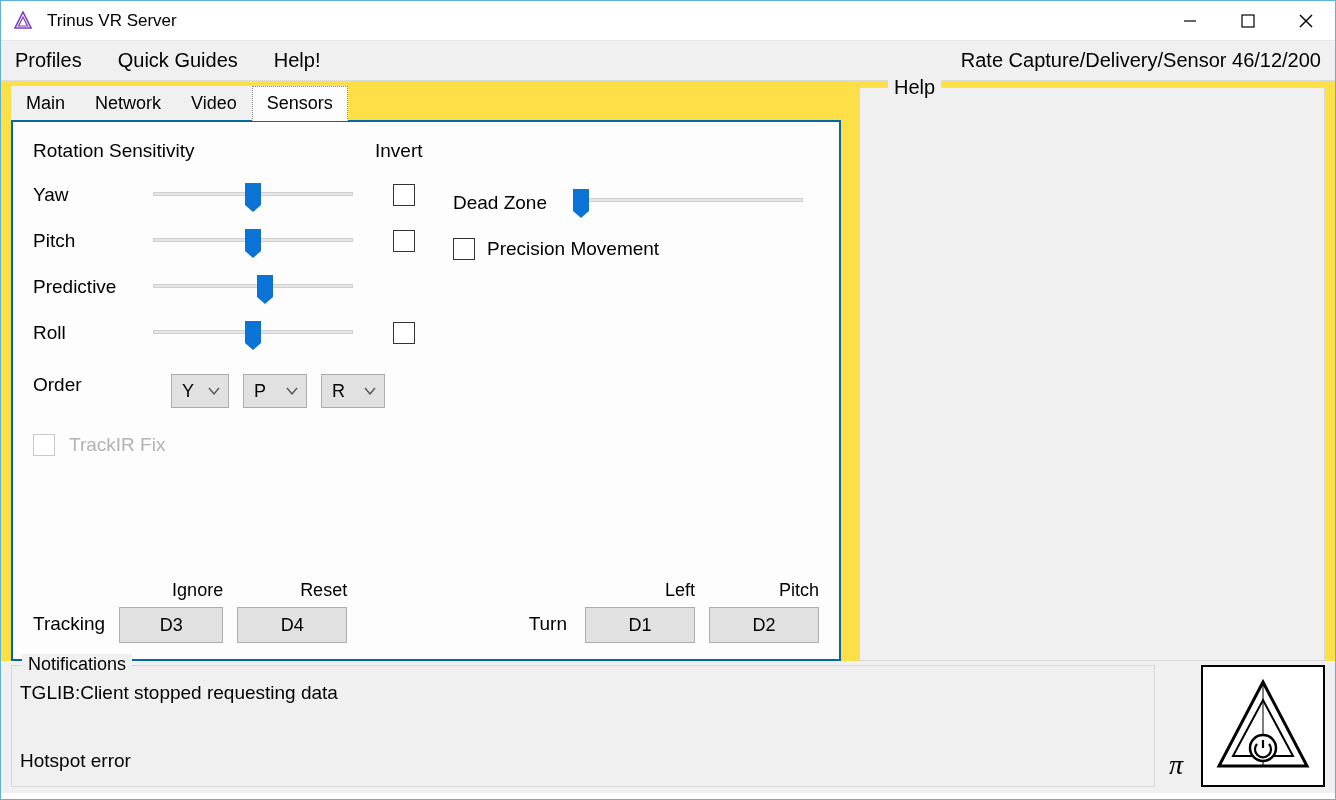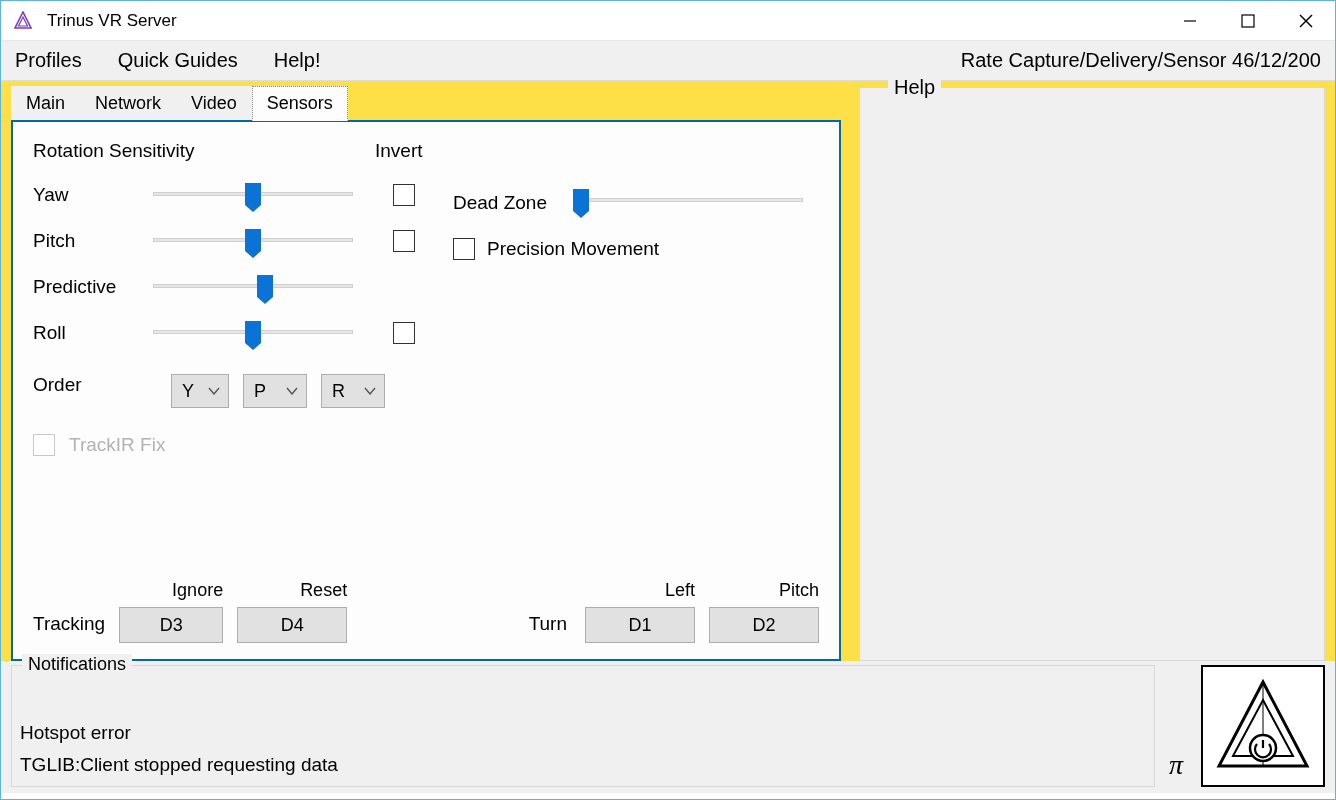--- a/index.html
+++ b/index.html
@@ -218,22 +218,22 @@
   <div class="rightcol">
     <div class="helpbox">
       <span class="legend">Help</span>
     </div>
   </div>
 </div>
 
 <div class="notifrow">
   <div class="notifbox">
     <span class="legend">Notifications</span>
+    <div class="line">TGLIB:Client stopped requesting data</div>
     <div class="line line2">Hotspot error</div>
-    <div class="line">TGLIB:Client stopped requesting data</div>
   </div>
   <div class="pi">π</div>
   <div class="logo">
     <svg viewBox="0 0 100 100" width="100" height="100">
       <path d="M50 6 L94 90 L6 90 Z" fill="none" stroke="#000" stroke-width="3"></path>
       <path d="M50 6 L50 90 M50 6 L6 90 M50 6 L94 90 M6 90 L94 90" stroke="#000" stroke-width="1" fill="none"></path>
       <path d="M50 24 L80 80 L20 80 Z" fill="none" stroke="#000" stroke-width="2"></path>
       <circle cx="50" cy="72" r="13" fill="#fff" stroke="#000" stroke-width="2.5"></circle>
       <path d="M50 64 L50 72 M44 68 A8 8 0 1 0 56 68" fill="none" stroke="#000" stroke-width="2.2"></path>
     </svg>

